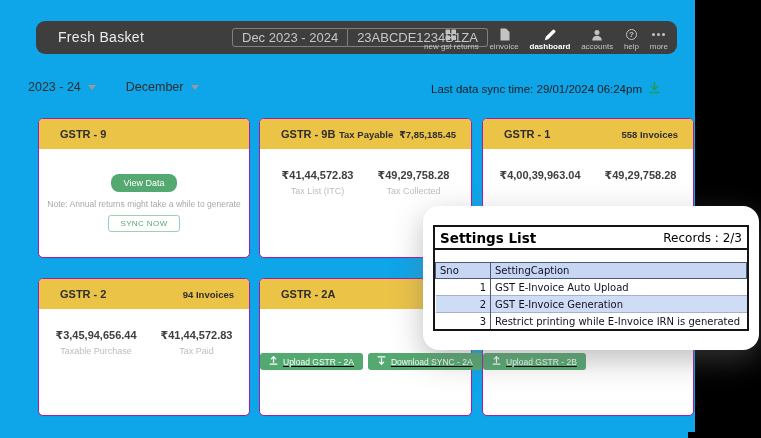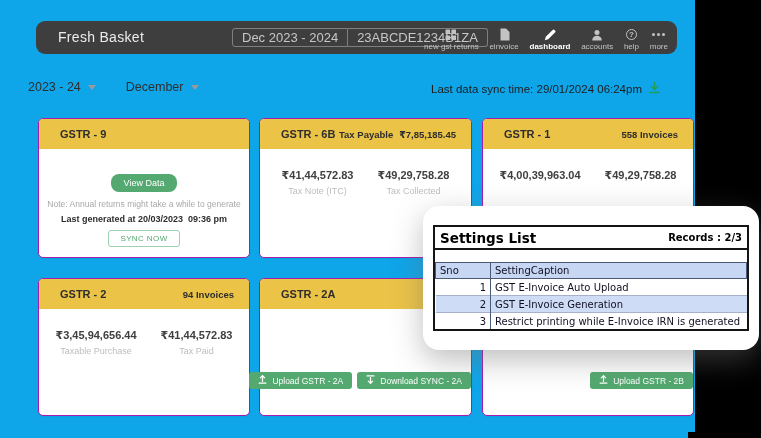--- a/index.html
+++ b/index.html
@@ -71,39 +71,39 @@
     background:#53a96f; color:#fff; border:none; border-radius:8px;
     font-size:9px; padding:4px 13px; font-family:inherit; cursor:pointer;
   }
   .g9-note { margin-top:7px; font-size:8.5px; color:#a8a8a8; }
   .g9-lastgen { margin-top:5px; font-size:9px; font-weight:700; color:#2e2e2e; white-space:pre; }
   .btn-syncnow {
     margin-top:6px; background:#fff; border:1px solid #9ed1b2; color:#53a96f; border-radius:3px;
     font-size:8px; letter-spacing:.4px; padding:3px 11px; font-family:inherit; cursor:pointer;
   }
 
-  .btn-row { display:flex; justify-content:flex-end; gap:5px; padding-top:63px; }
+  .btn-row { display:flex; justify-content:flex-start; gap:5px; padding-top:44px;text-decoration:underline; }
   .btn-green {
     background:#53a96f; color:#fff; border:none; border-radius:3px; height:17px;
     display:inline-flex; align-items:center; gap:5px; padding:0 9px;
     font-size:8.5px; font-family:inherit; cursor:pointer; white-space:nowrap;
   }
 
   
   .popup {
     position:absolute; left:423px; top:206px; width:336px; height:144px;
     background:#ffffff; border-radius:16px; z-index:10;
     box-shadow:0 10px 30px rgba(110,110,110,.45);
   }
   .sl { position:absolute; left:10px; top:19px; width:312px; border:2px solid #151515; background:#fff;
         font-family:"DejaVu Sans","Liberation Sans",sans-serif; }
   .sl-title-row { height:21px; border-bottom:2px solid #151515; display:flex; align-items:center;
         justify-content:space-between; padding:0 5px; }
   .sl-title { font-size:13.5px; font-weight:700; color:#000; }
-  .sl-records { font-size:10px; font-weight:700; color:#000; }
+  .sl-records { font-size:12px; font-weight:400; color:#000; }
   .sl-gap { height:12px; }
   table.sl-table { width:100%; border-collapse:collapse; table-layout:fixed; font-size:10px; color:#101022; }
   table.sl-table th {
     background:#c7d6f2; font-weight:400; text-align:left; height:15px;
     border:1px solid #4a5a77; padding:0 4px; overflow:hidden; white-space:nowrap;
   }
   th.sno-col { width:46px; }
   table.sl-table td { height:16px; border-top:1px solid #a6b2c9; padding:0 4px; overflow:hidden; white-space:nowrap; }
   td.sno { text-align:right; border-right:1px solid #4a5a77; }
   tr.selected td { background:#cfdcf5; }
@@ -200,37 +200,36 @@
     </span>
   </div>
 
   <div class="card" style="left:22px; top:118px; width:212px; height:140px;">
     <div class="card-head">
       <span class="card-title">GSTR - 9</span>
     </div>
     <div class="g9-body">
       <button class="btn-view">View Data</button>
       <div class="g9-note">Note: Annual returns might take a while to generate</div>
-      <div class="g9-lastgen">Last generated at 20/03/2023  09:36 pm</div>
       <div><button class="btn-syncnow">SYNC NOW</button></div>
     </div>
   </div>
 
   <div class="card" style="left:243px; top:118px; width:213px; height:140px;">
     <div class="card-head">
-      <span class="card-title">GSTR - 6B</span>
+      <span class="card-title">GSTR - 9B</span>
       <span class="card-badge">
         <span>Tax Payable</span>
         <span>₹7,85,185.45</span>
       </span>
     </div>
     <div class="stats">
       <div>
         <div class="stat-value">₹41,44,572.83</div>
-        <div class="stat-label">Tax Note (ITC)</div>
+        <div class="stat-label">Tax List (ITC)</div>
       </div>
       <div>
         <div class="stat-value">₹49,29,758.28</div>
         <div class="stat-label">Tax Collected</div>
       </div>
     </div>
   </div>
 
   <div class="card" style="left:466px; top:118px; width:212px; height:140px;">
     <div class="card-head">

